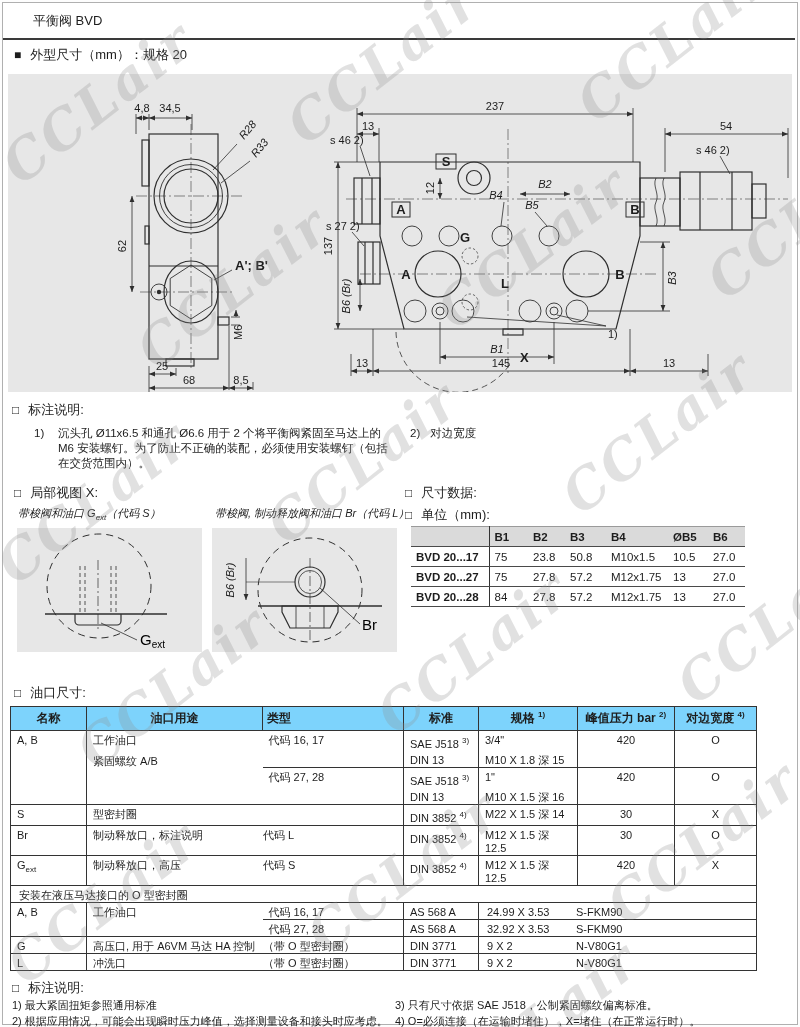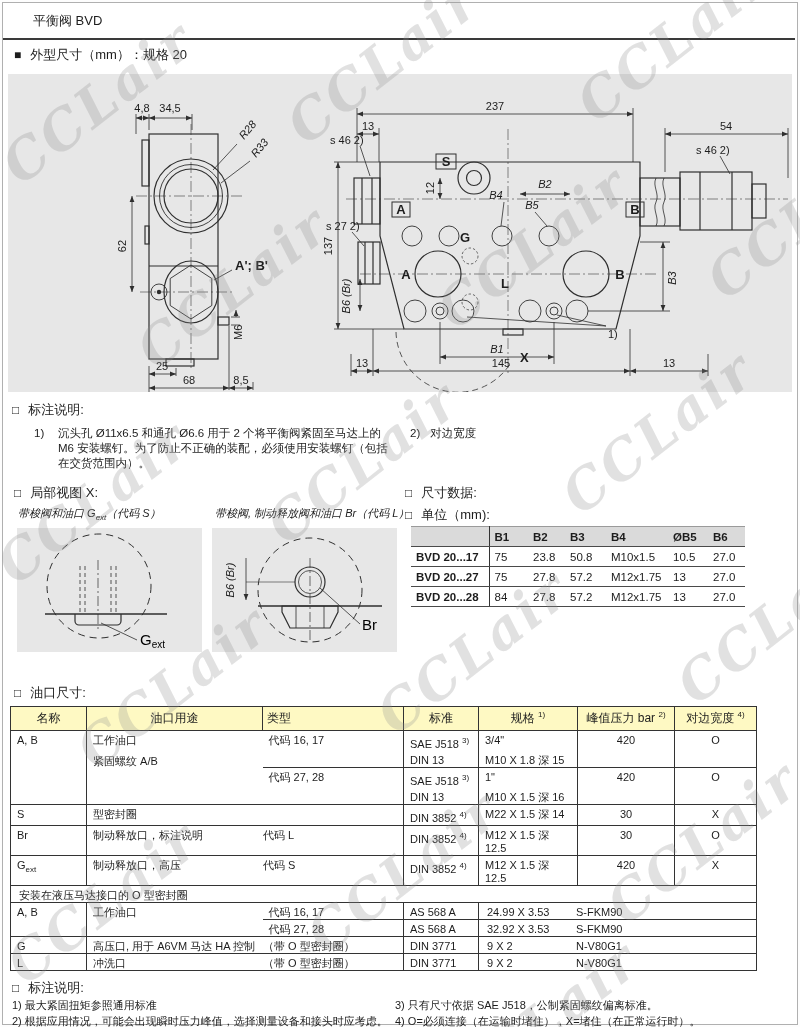--- a/index.html
+++ b/index.html
@@ -27,21 +27,21 @@
   .ntop .n1{position:absolute;left:22px;top:24px;width:360px;display:flex;}
   .ntop .n1 .nn{width:24px;flex:none;}
   .ntop .n2{position:absolute;left:398px;top:24px;display:flex;gap:10px;}
   
   .dimst{position:absolute;left:411px;top:526px;border-collapse:collapse;table-layout:fixed;font-size:11.5px;}
   .dimst th,.dimst td{border-bottom:1px solid #4a4a4a;padding:2px 4px 2px 5px;text-align:left;height:15px;vertical-align:middle;}
   .dimst thead th{background:#dadada;font-weight:bold;border-top:1px solid #9a9a9a;}
   .dimst .lbl{border-right:1.2px solid #333;font-weight:bold;}
   
   .ports{position:absolute;left:10px;top:706px;border-collapse:collapse;table-layout:fixed;font-size:11px;}
-  .ports th{background:#fef9c3;border:1px solid #333;font-size:12px;font-weight:normal;padding:3px 4px;height:15px;}
+  .ports th{background:#7dd3fc;border:1px solid #333;font-size:12px;font-weight:bold;padding:3px 4px;height:15px;}
   .ports th.la{text-align:left;}
   .ports td{padding:3px 6px 0 6px;vertical-align:top;line-height:13px;height:17px;box-sizing:border-box;}
   .ports{border:1.2px solid #333;}
   .br{border-right:1px solid #333 !important;}
   .bt{border-top:1px solid #333 !important;}
   .ctr{text-align:center;}
   .usespan{display:inline-block;width:170px;}
   .specspan{display:inline-block;width:89px;}
   .mt7{margin-top:8px;}
   

